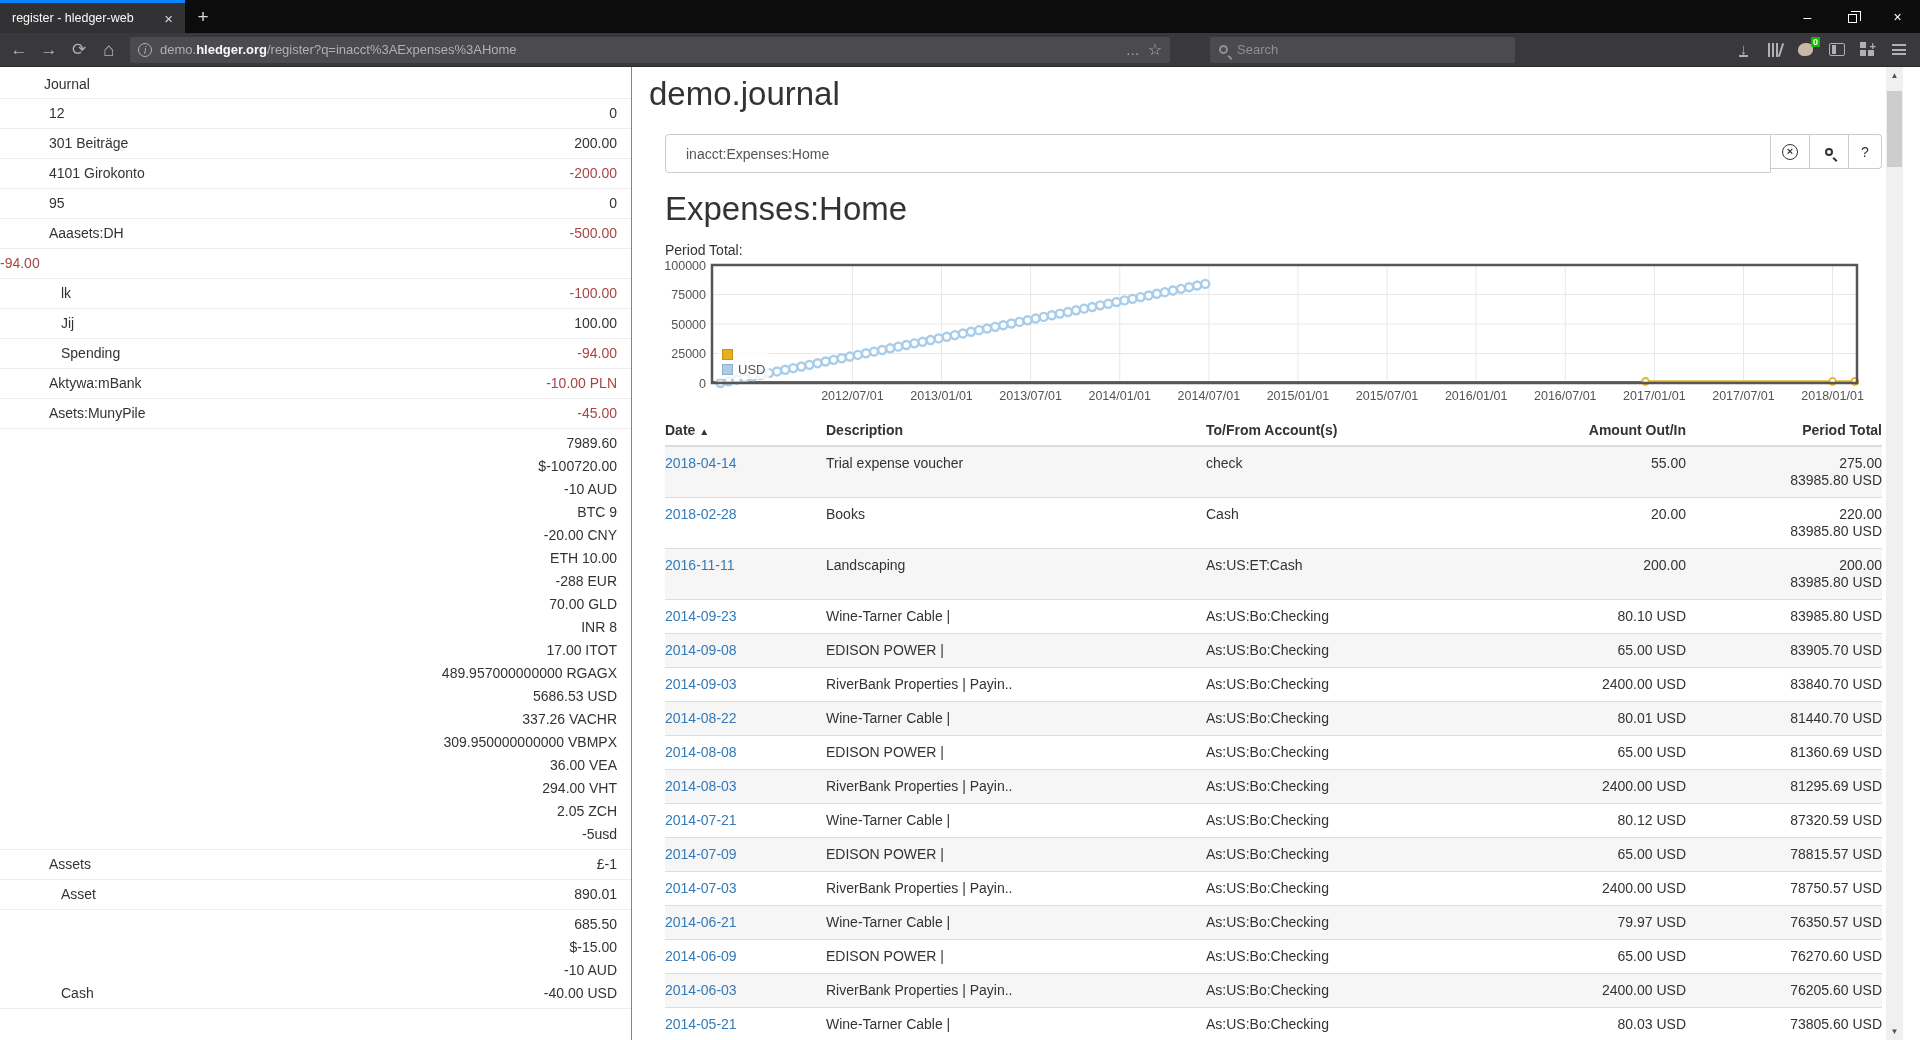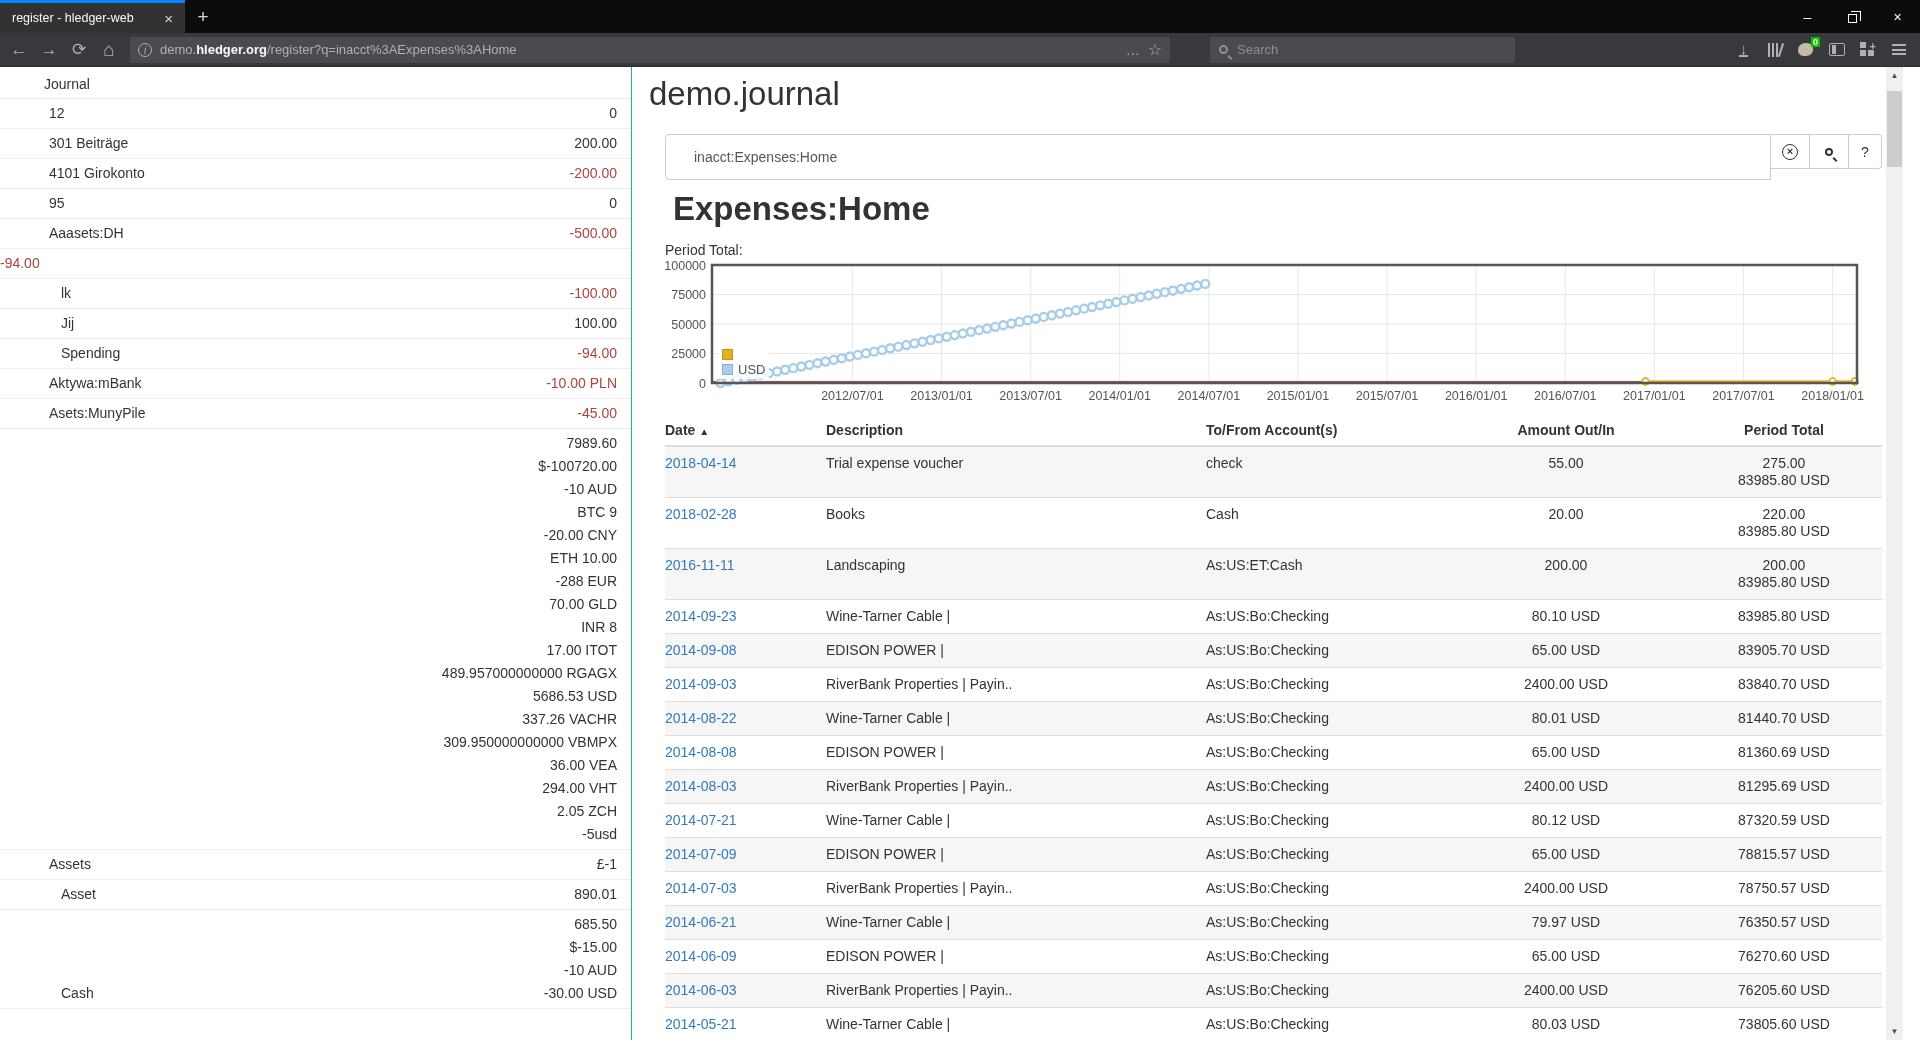--- a/index.html
+++ b/index.html
@@ -55,39 +55,39 @@
   .side-name{flex:1;white-space:nowrap;}
   .ind1 .side-name{padding-left:49px;}
   .ind2 .side-name{padding-left:61px;}
   .side-vals{text-align:right;white-space:nowrap;}
   .red{color:#a94442;}
 
   
   #main{position:absolute;left:632px;top:0;width:1271px;height:973px;padding:0 21px 0 33px;}
   #page-title{font-size:33px;font-weight:400;color:#333;margin:8px 0 0 -16px;line-height:38px;}
   #searchrow{display:flex;margin-top:21px;height:35px;}
-  #search-input{flex:1;height:46px;border:1px solid #ccc;border-radius:4px 0 0 4px;padding:0 28px;font-size:14px;color:#555;font-family:"Liberation Sans",sans-serif;outline:none;}
+  #search-input{flex:1;height:39px;border:1px solid #ccc;border-radius:4px 0 0 4px;padding:0 20px;font-size:14px;color:#555;font-family:"Liberation Sans",sans-serif;outline:none;}
   .sbtn{height:35px;background:#fff;border:1px solid #ccc;border-left:none;width:39px;display:flex;align-items:center;justify-content:center;color:#333;font-size:14px;}
   .sbtn:last-child{border-radius:0 4px 4px 0;width:33px;}
   .clear-glyph{width:16px;height:16px;border:1.5px solid #333;border-radius:50%;font-size:11px;line-height:13px;text-align:center;font-weight:bold;}
   .mag2{display:inline-block;width:8px;height:8px;border:2px solid #333;border-radius:50%;position:relative;}
   .mag2::after{content:"";position:absolute;width:2px;height:5px;background:#333;left:7px;top:7px;transform:rotate(-45deg);}
-  #acct-heading{font-size:33px;font-weight:700;color:#333;margin:21px 0 0 8px;line-height:37px;}
+  #acct-heading{font-size:33px;font-weight:400;color:#333;margin:21px 0 0 0;line-height:37px;}
   #pt-label{font-size:14px;font-weight:normal;color:#333;margin-top:15px;}
 
   
   #chart{position:relative;width:1217px;height:150px;margin-top:1px;}
   #legend{position:absolute;left:53px;top:86px;background:rgba(255,255,255,0.82);padding:2px 4px;font-size:13px;color:#545454;}
   .leg-row{display:flex;align-items:center;height:15px;}
   .leg-swatch{width:11px;height:11px;margin-right:5px;border:1px solid rgba(0,0,0,0.15);}
 
   
   #regtable{width:1217px;border-collapse:collapse;margin-top:9px;font-size:14px;color:#333;}
   #regtable th{font-weight:bold;text-align:left;padding:4px 0 7px 0;border-bottom:2px solid #ddd;}
-  #regtable th.num, #regtable td.num{text-align:center;}
+  #regtable th.num, #regtable td.num{text-align:right;}
   #regtable td{padding:8px 0;border-top:1px solid #ddd;vertical-align:top;line-height:17px;}
   #regtable tbody tr:first-child td{border-top:none;}
   #regtable tbody tr:nth-child(odd){background:#f6f6f6;}
   #regtable a{color:#337ab7;text-decoration:none;}
   .caret-up{font-size:10px;margin-left:4px;color:#333;}
   .tot2{display:block;}
 
   
   #pgscroll{position:absolute;right:0;top:0;width:17px;height:973px;background:#f0f0f0;}
   #pgscroll .arr{position:absolute;left:0;width:17px;height:17px;color:#505050;font-size:8px;text-align:center;line-height:17px;}
@@ -270,21 +270,21 @@
             <div class="side-vals">
               <div>890.01</div>
             </div>
           </div>
           <div class="side-row ind2">
             <div class="side-name">Cash</div>
             <div class="side-vals">
               <div>685.50</div>
               <div>$-15.00</div>
               <div>-10 AUD</div>
-              <div>-30.00 USD</div>
+              <div>-40.00 USD</div>
             </div>
           </div>
           <div class="side-row ind2">
             <div class="side-name"></div>
           </div>
         </div>
     </aside>
 
     <main id="main">
       <h1 id="page-title">demo.journal</h1>

